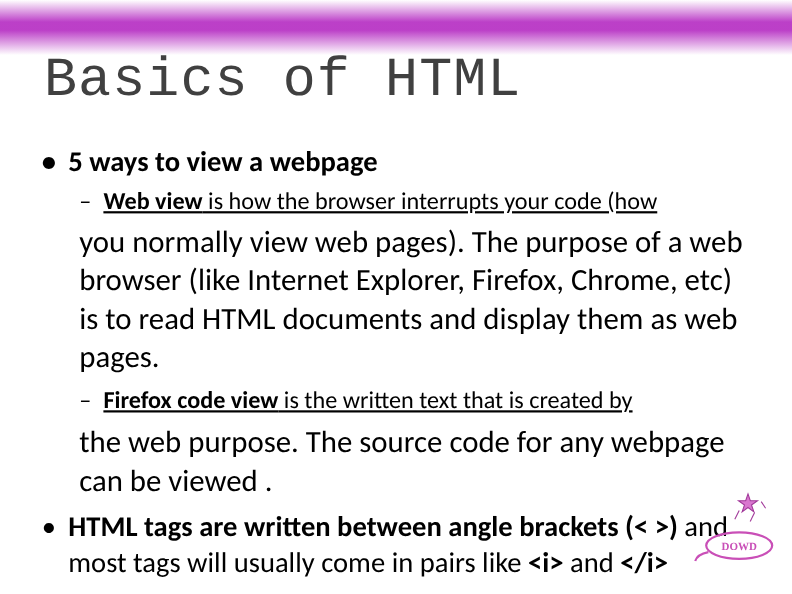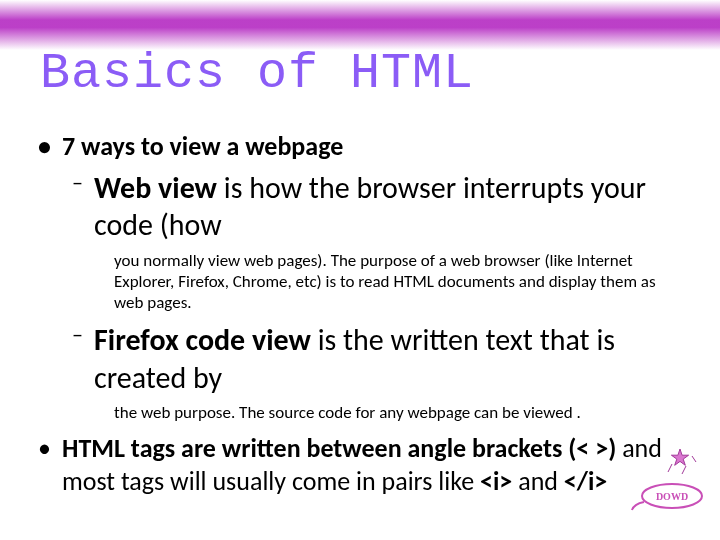--- a/index.html
+++ b/index.html
@@ -27,21 +27,21 @@
       rgba(176, 30, 190, 0) 100%
     );
     pointer-events: none;
   }
   .title {
     position: absolute;
     top: 45px;
     left: 40px;
     font-family: "Courier New", Courier, monospace;
     font-size: 50px;
-    color: #8b5cf6;
+    color: #404040;
     letter-spacing: 1px;
   }
   .content {
     position: absolute;
     top: 130px;
     left: 38px;
     right: 40px;
   }
   .bullet1 {
     display: flex;
@@ -59,24 +59,24 @@
     margin-left: 34px;
     font-size: 22px;
     line-height: 1.25;
     margin-bottom: 6px;
   }
   .bullet2 .dash {
     width: 22px;
     flex: 0 0 22px;
   }
   .lead { font-weight: 700; }
-  .tail-wrap { font-size: 30px; line-height: 1.25; }
+  .tail-wrap { font-size: 22px; line-height: 1.25; text-decoration: underline; }
   .tail-cont {
-    margin-left: 76px;
-    font-size: 17px;
+    margin-left: 34px;
+    font-size: 28px;
     line-height: 1.25;
     margin-bottom: 8px;
   }
   .tags-row {
     display: flex;
     font-size: 26px;
     line-height: 1.3;
   }
   .tags-row .dot {
     width: 24px;
@@ -96,21 +96,21 @@
 <body>
 
 <div class="gradient-band"></div>
 
 <div class="title">Basics of HTML</div>
 
 <div class="content">
 
   <div class="bullet1 bold">
     <span class="dot">•</span>
-    <span>7 ways to view a webpage</span>
+    <span>5 ways to view a webpage</span>
   </div>
 
   <div class="bullet2">
     <span class="dash">–</span>
     <span class="tail-wrap">
       <span class="lead">Web view</span><span> is how the browser interrupts your code (how</span>
     </span>
   </div>
   <div class="tail-cont">you normally view web pages).  The purpose of a web browser (like Internet Explorer, Firefox, Chrome, etc) is to read HTML documents and display them as web pages.</div>
 

